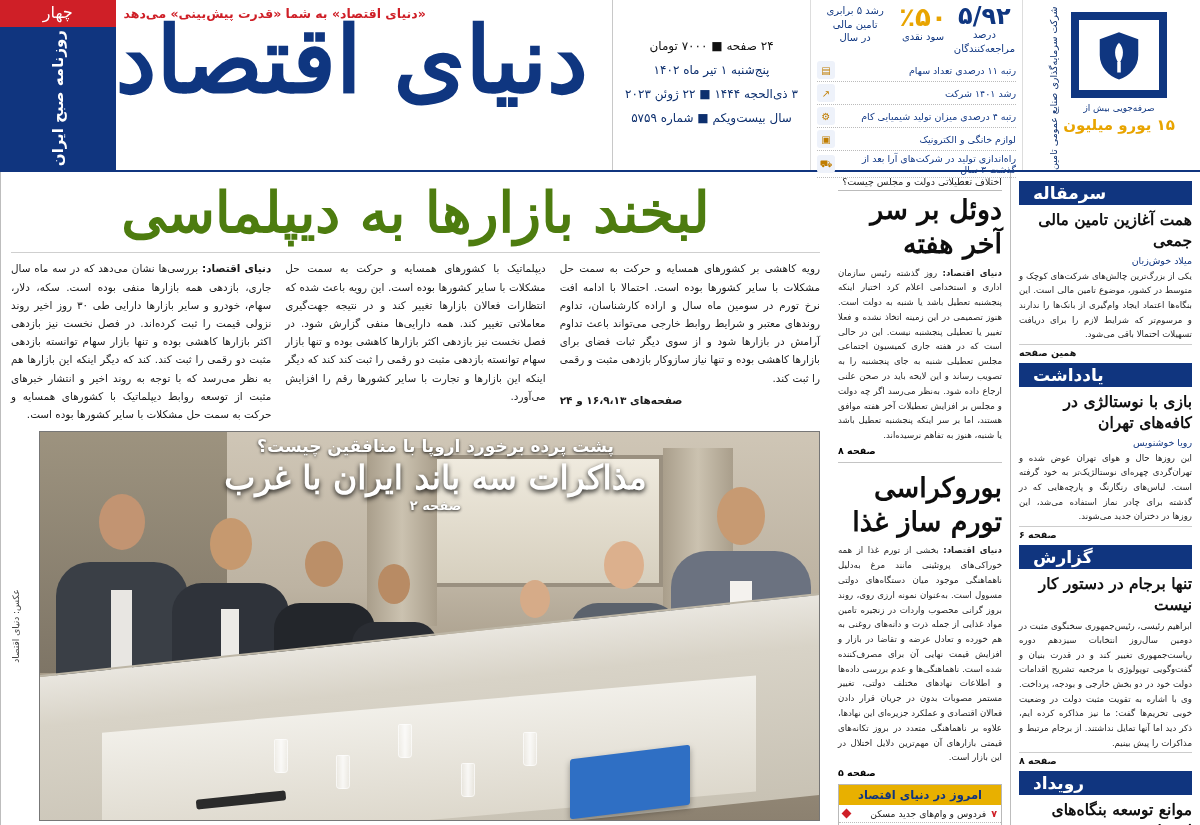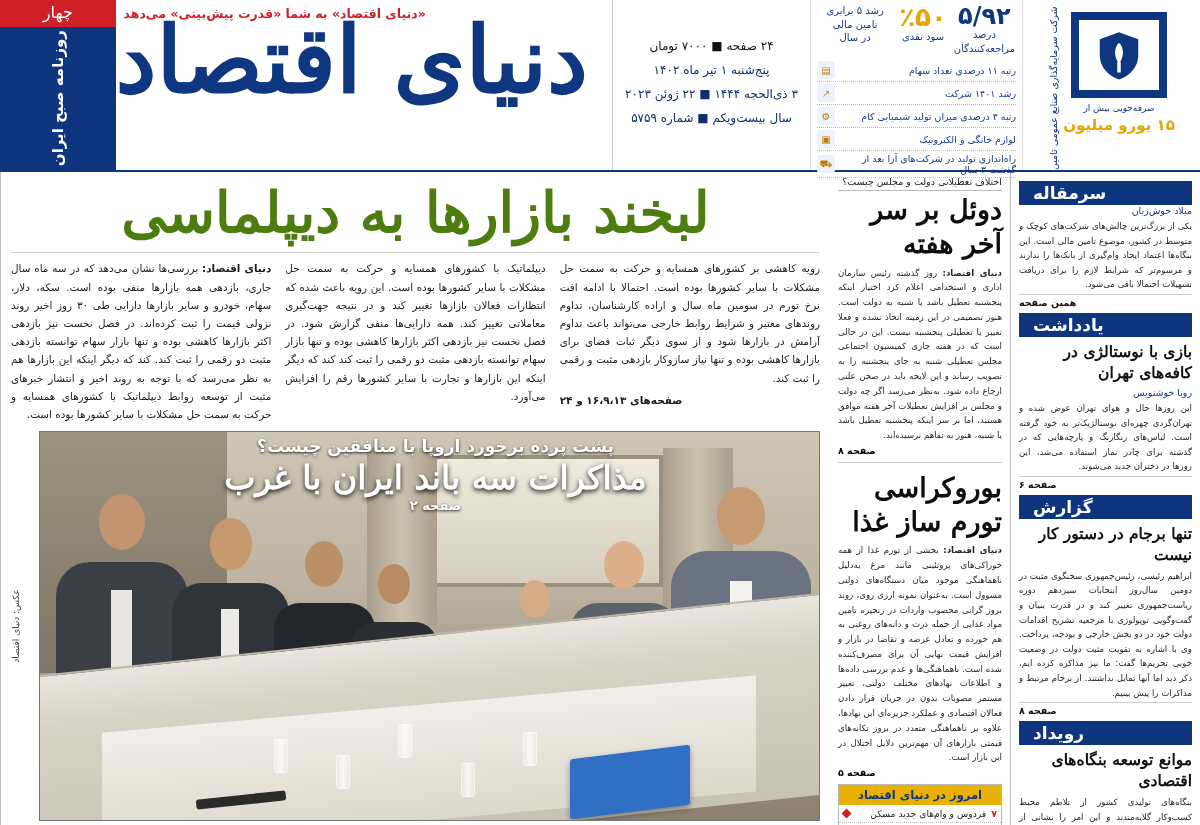--- a/index.html
+++ b/index.html
@@ -646,20 +646,21 @@
           
           
         </div>
 
       </div>
     </div>
 
     <div class="col-side">
       <div>
         <div class="side-sec-title">سرمقاله</div>
+        <div class="side-head">همت آغازین تامین مالی جمعی</div>
         <div class="side-byline">میلاد خوش‌زبان</div>
         <div class="side-text">یکی از بزرگ‌ترین چالش‌های شرکت‌های کوچک و متوسط در کشور، موضوع تامین مالی است. این بنگاه‌ها اعتماد ایجاد وام‌گیری از بانک‌ها را ندارند و مرسوم‌تر که شرایط لازم را برای دریافت تسهیلات احتمالا باقی می‌شود.</div>
         <div class="side-ref">همین صفحه</div>
       </div>
       <div>
         <div class="side-sec-title">یادداشت</div>
         <div class="side-head">بازی با نوستالژی در کافه‌های تهران</div>
         <div class="side-byline">رویا خوشنویس</div>
         <div class="side-text">این روزها حال و هوای تهران عوض شده و تهران‌گردی چهره‌ای نوستالژیک‌تر به خود گرفته است. لباس‌های رنگارنگ و پارچه‌هایی که در گذشته برای چادر نماز استفاده می‌شد، این روزها در دختران جدید می‌شوند.</div>
         <div class="side-ref">صفحه ۶</div>

